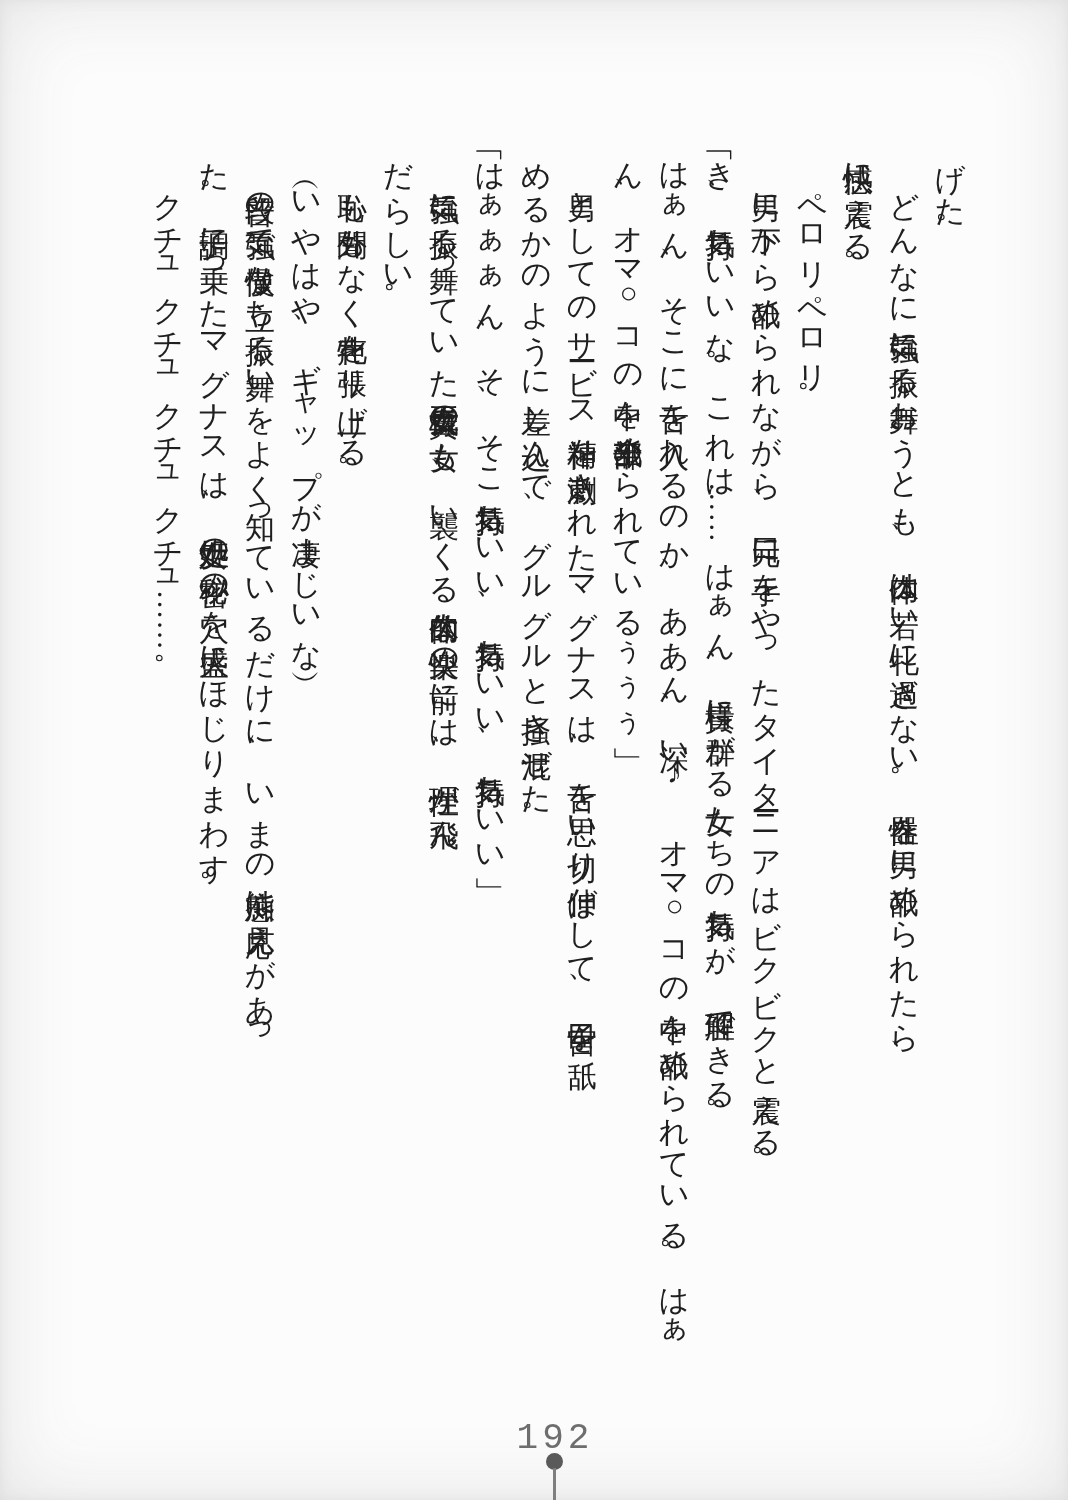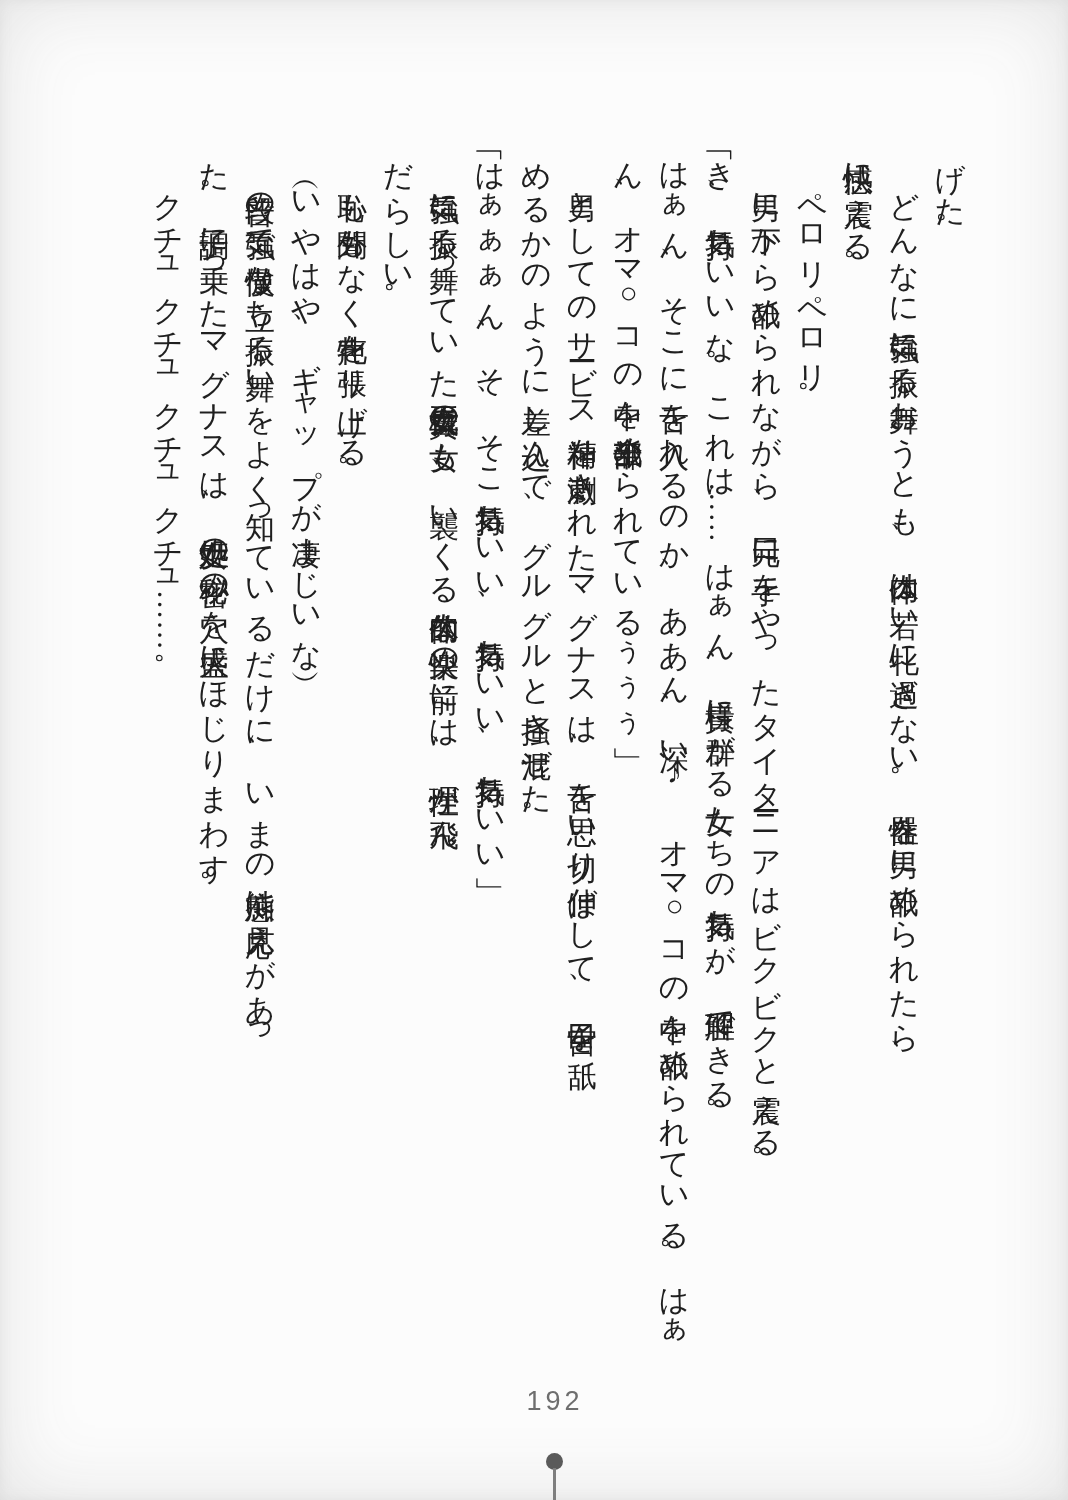--- a/index.html
+++ b/index.html
@@ -33,25 +33,25 @@
     color: var(--text);
     font-family: "Liberation Serif", "DejaVu Serif", serif;
   }
   .text-block p {
     line-height: 46px;        
     white-space: nowrap;      
     letter-spacing: 0.5px;
   }
   .page-number {
     position: absolute;
-    top: 1386px;
+    top: 1418px;
     left: 555px;
     transform: translateX(-50%);
-    font-family: Liberation Sans, sans-serif;
-    font-size: 27px;
+    font-family: Liberation Mono, monospace;
+    font-size: 36px;
     letter-spacing: 4px;
     color: var(--page-number);
   }
   .marker-dot {
     position: absolute;
     left: 546px;
     top: 1453px;
     width: 17px;
     height: 17px;
     border-radius: 50%;

